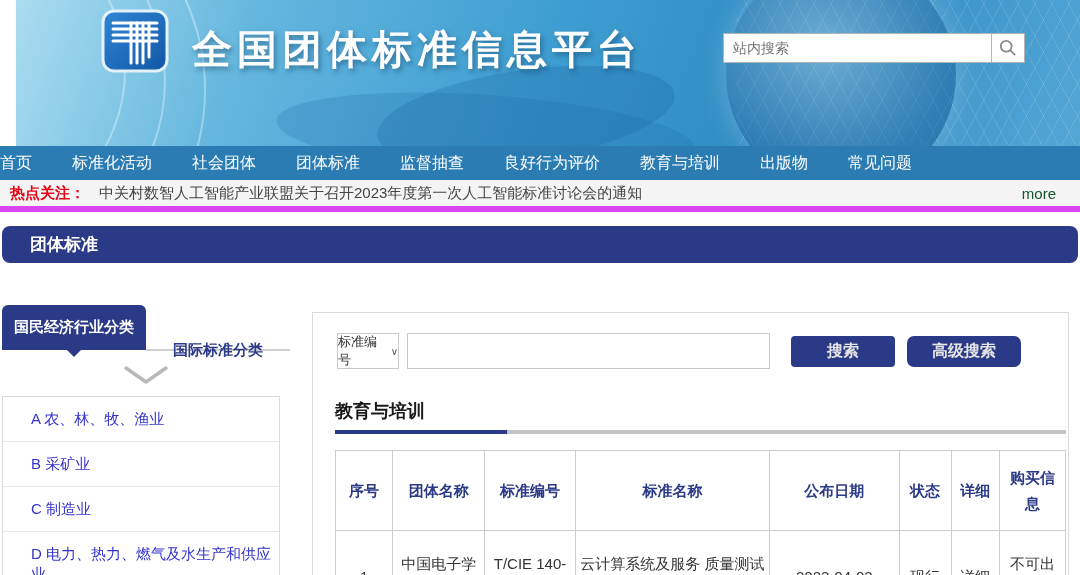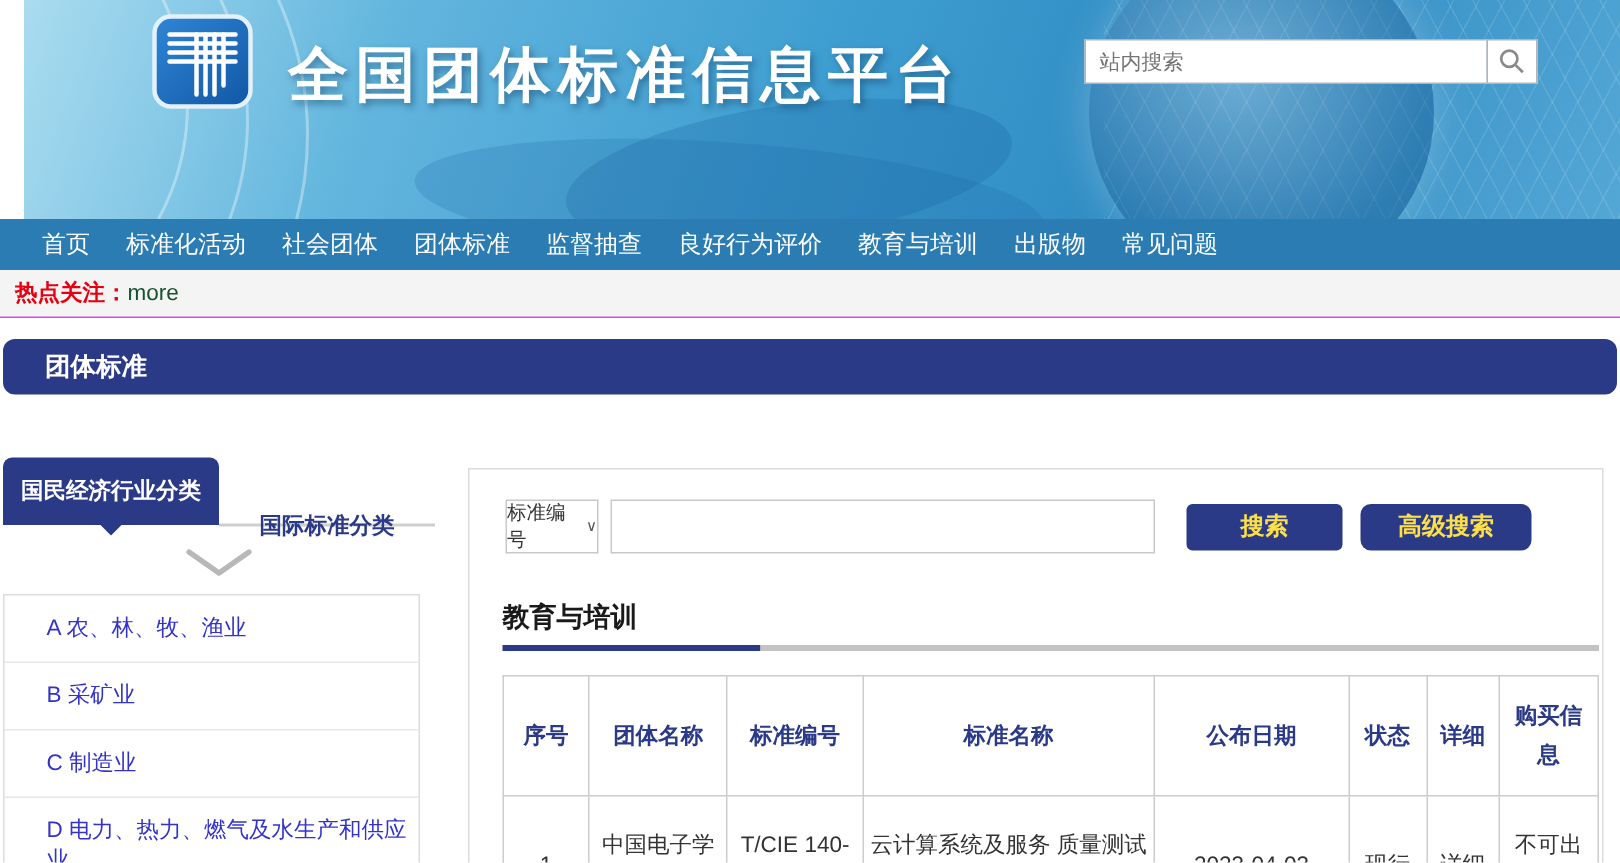--- a/index.html
+++ b/index.html
@@ -22,34 +22,34 @@
     box-shadow:0 0 28px rgba(255,255,255,.25); }
   .deco-land1 { position:absolute; right:420px; top:70px; width:300px; height:90px; border-radius:50%;
     background:rgba(25,100,160,.28); transform:rotate(-8deg); }
   .deco-land2 { position:absolute; left:260px; top:95px; width:420px; height:80px; border-radius:50%;
     background:rgba(28,105,165,.22); transform:rotate(4deg); }
 
   .logo { position:absolute; left:84px; top:9px; width:70px; height:64px; cursor:pointer; }
   .site-title { position:absolute; left:176px; top:22px; font-size:40px; font-weight:bold; color:#fff;
     letter-spacing:5px; text-shadow:2px 3px 5px rgba(18,62,100,.5); white-space:nowrap; }
 
-  .hsearch { position:absolute; left:707px; top:26px; width:302px; height:44px; display:flex; }
+  .hsearch { position:absolute; left:707px; top:26px; width:302px; height:44px; display:flex;align-items:center; }
   .hsearch input { flex:1; height:30px; border:1px solid #b4b4b4; border-right:none; padding:0 9px;
     font-size:14px; color:#333; outline:none; background:#fff; }
   .hsearch-btn { width:34px; height:30px; background:#fff; border:1px solid #b4b4b4;
     display:flex; align-items:center; justify-content:center; cursor:pointer; }
 
   
   .nav { position:absolute; left:0; top:146px; width:1080px; height:34px; background:#2a7cb2;
-    display:flex; align-items:center; gap:24px; padding-left:28px; }
+    display:flex; align-items:center; gap:40px; }
   .nav-item { color:#fff; font-size:16px; white-space:nowrap; cursor:pointer; }
 
   
   .hotbar { position:absolute; left:0; top:180px; width:1080px; height:32px; background:#f4f4f4;
-    border-bottom:1px solid #d946ef; display:flex; align-items:center; padding:0 24px 0 10px; }
+    border-bottom:6px solid #d946ef; display:flex; align-items:center; padding:0 24px 0 10px; }
   .hot-label { color:#e60012; font-weight:bold; font-size:15px; white-space:nowrap; }
   .hot-text { color:#444; font-size:15px; margin-left:14px; flex:1; white-space:nowrap; overflow:hidden; cursor:pointer; }
   .hot-more { color:#14532d; font-size:15px; cursor:pointer; }
 
   
   .crumbbar { position:absolute; left:2px; top:226px; width:1076px; height:37px; background:#2b3a87;
     border-radius:8px; display:flex; align-items:center; justify-content:space-between; padding:0 20px 0 28px; }
   .crumb-title { color:#fff; font-weight:bold; font-size:17px; }
   .crumb-loc { color:#fff; font-size:14px; }
 
@@ -70,21 +70,21 @@
 
   
   .main-panel { position:absolute; left:312px; top:312px; width:757px; height:430px;
     border:1px solid #dcdcdc; background:#fff; padding:20px 4px 20px 22px; }
   .search-row { display:flex; align-items:center; height:36px; margin-left:2px; }
   .filter-select { width:62px; height:36px; border:1px solid #c9c9c9; background:#fff;
     display:flex; align-items:center; justify-content:center; gap:4px; font-size:13px; color:#333; cursor:pointer; }
   .caret { font-size:10px; color:#555; }
   .kw-input { width:363px; height:36px; border:1px solid #c9c9c9; margin-left:8px; padding:0 8px;
     font-size:14px; outline:none; }
-  .btn { height:31px; background:#2b3a87; color:#fde047; font-weight:bold; font-size:16px;
+  .btn { height:31px; background:#2b3a87; color:#e5e5e5; font-weight:bold; font-size:16px;
     border:none; cursor:pointer; font-family:inherit; }
   .btn-search { width:104px; margin-left:21px; border-radius:4px; }
   .btn-adv { width:114px; margin-left:12px; border-radius:7px; }
 
   .list-title { margin-top:30px; font-size:18px; font-weight:bold; color:#1a1a1a; }
   .title-rule { margin-top:7px; height:4px; display:flex; width:731px; }
   .rule-blue { width:172px; background:#2b3a87; }
   .rule-gray { flex:1; background:#c3c3c3; }
 
   table.std { margin-top:16px; border-collapse:collapse; table-layout:fixed; width:731px; }
@@ -149,20 +149,21 @@
   <div class="nav-item">团体标准</div>
   <div class="nav-item">监督抽查</div>
   <div class="nav-item">良好行为评价</div>
   <div class="nav-item">教育与培训</div>
   <div class="nav-item">出版物</div>
   <div class="nav-item">常见问题</div>
 </div>
 
 <div class="hotbar">
   <span class="hot-label">热点关注：</span>
+  <span class="hot-text">中关村数智人工智能产业联盟关于召开2023年度第一次人工智能标准讨论会的通知</span>
   <span class="hot-more">more</span>
 </div>
 
 <div class="crumbbar">
   <span class="crumb-title">团体标准</span>
 </div>
 
 <div class="sidebar">
   <div class="tabs">
     <div class="tab active">

